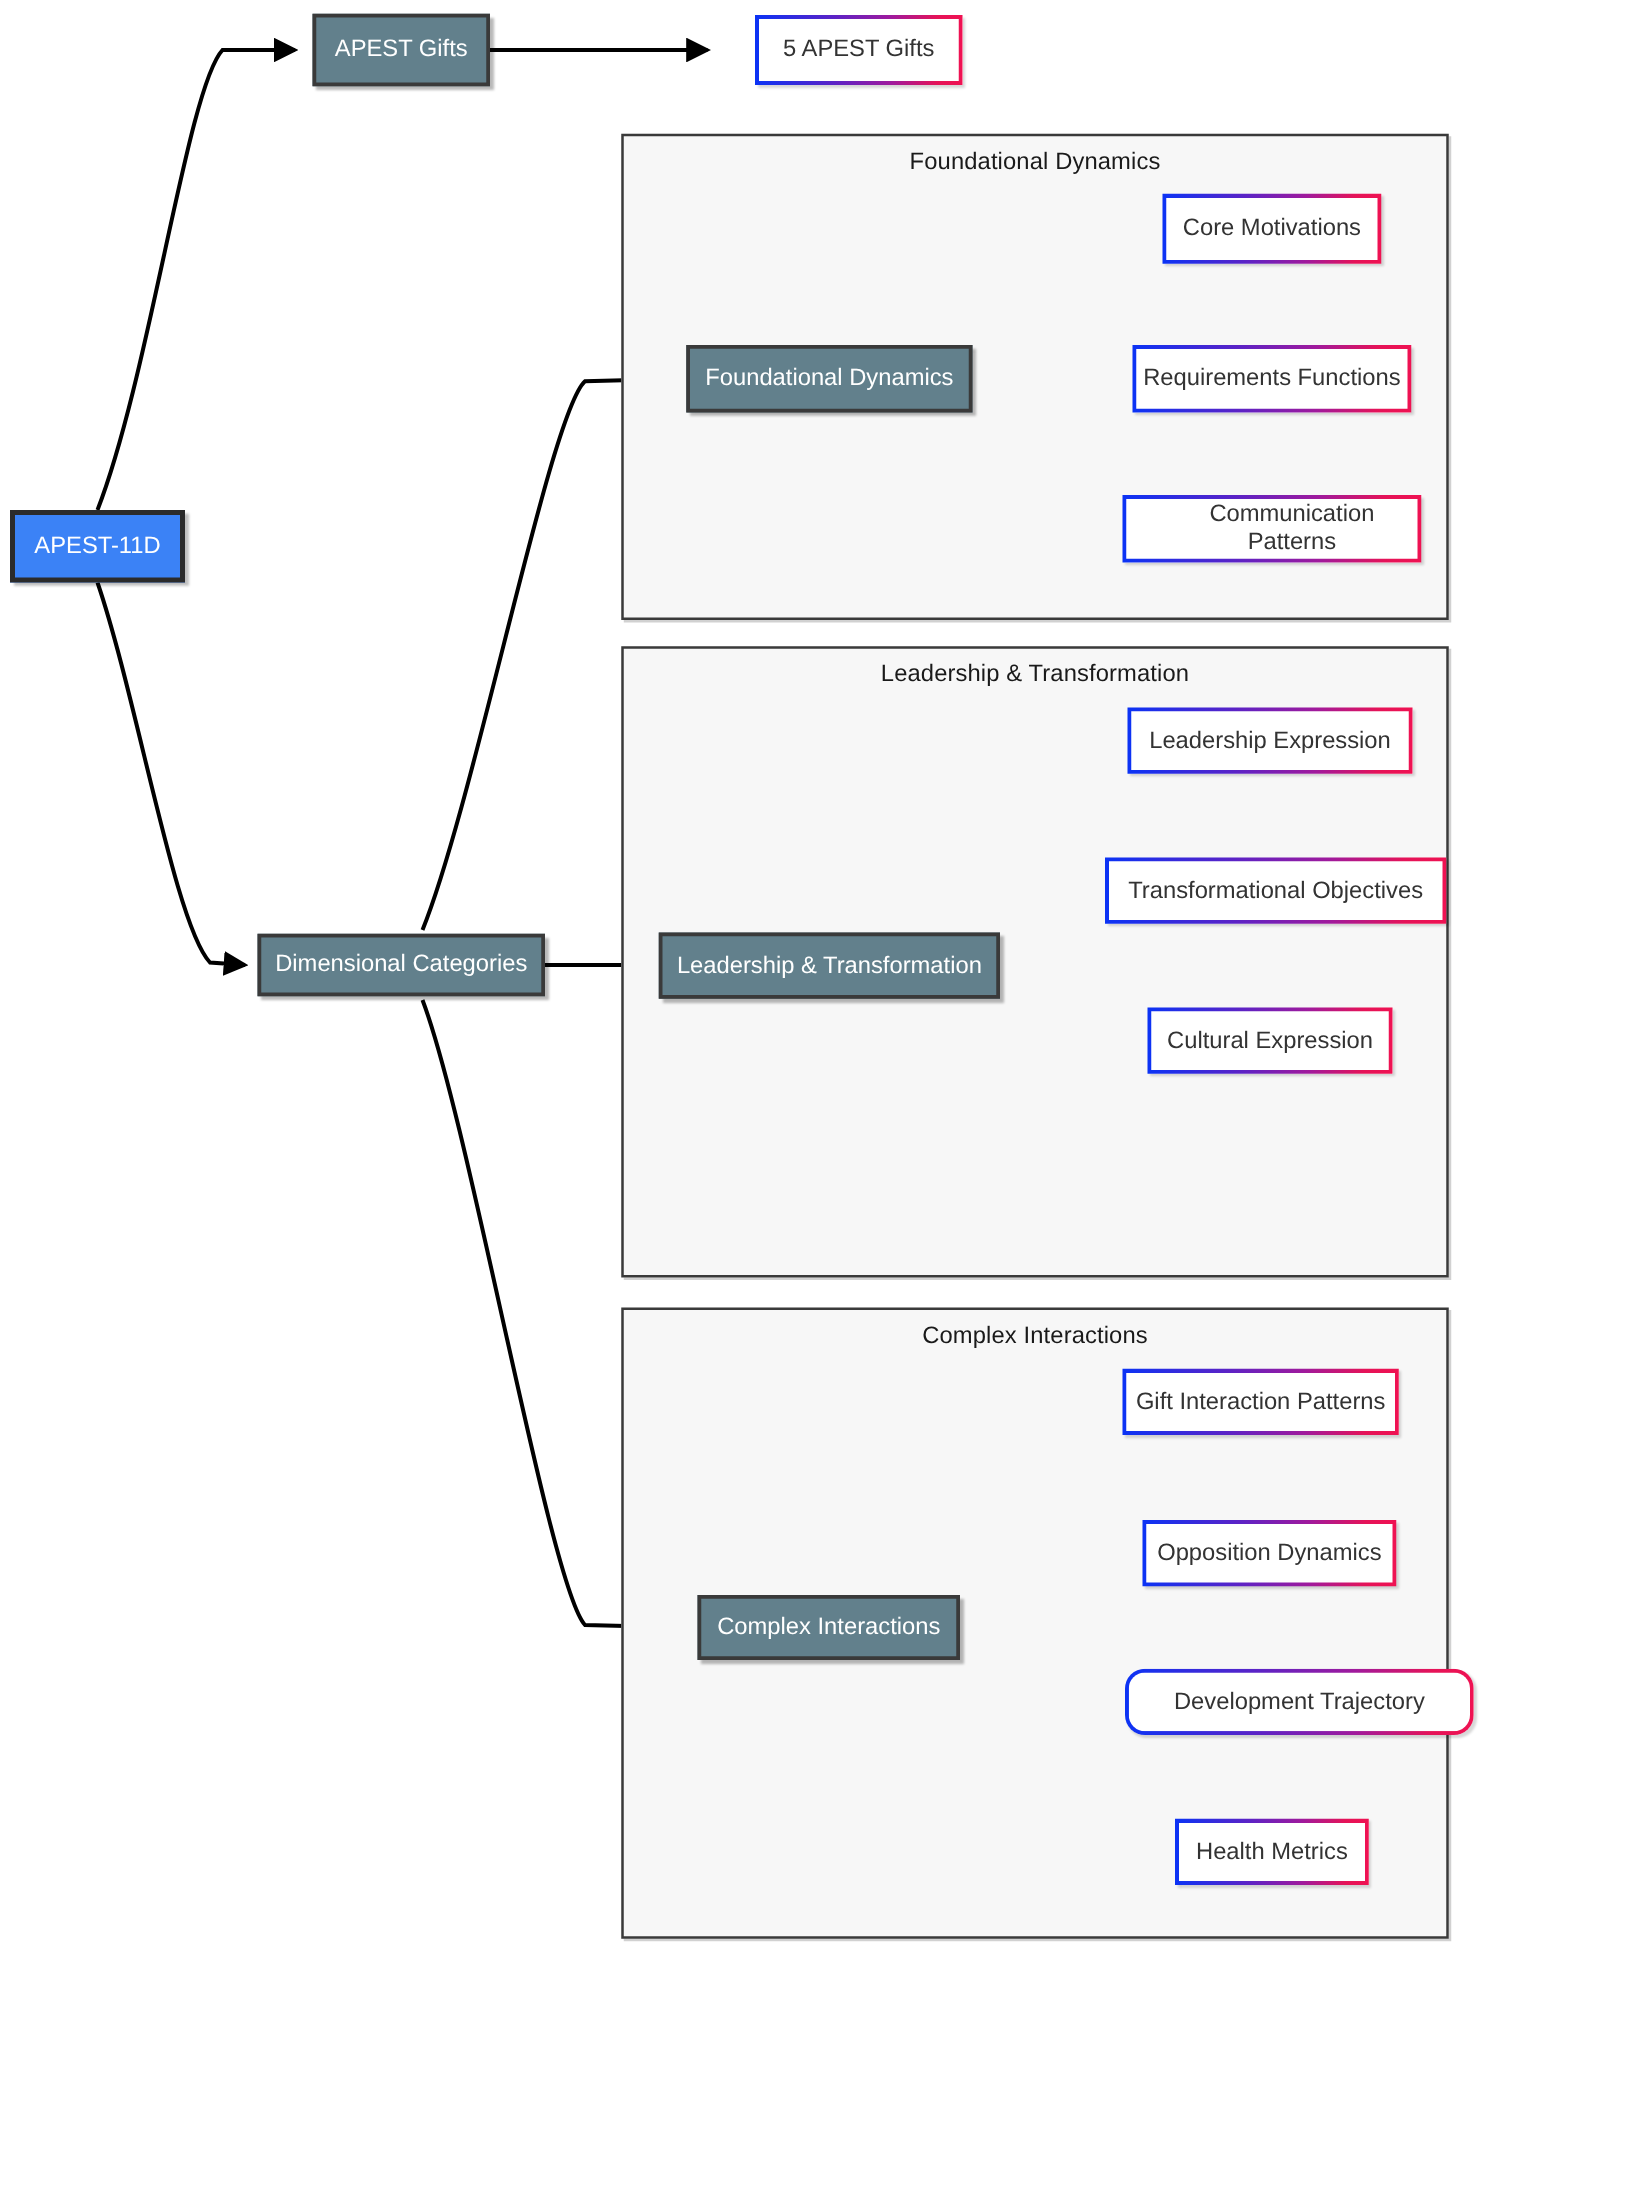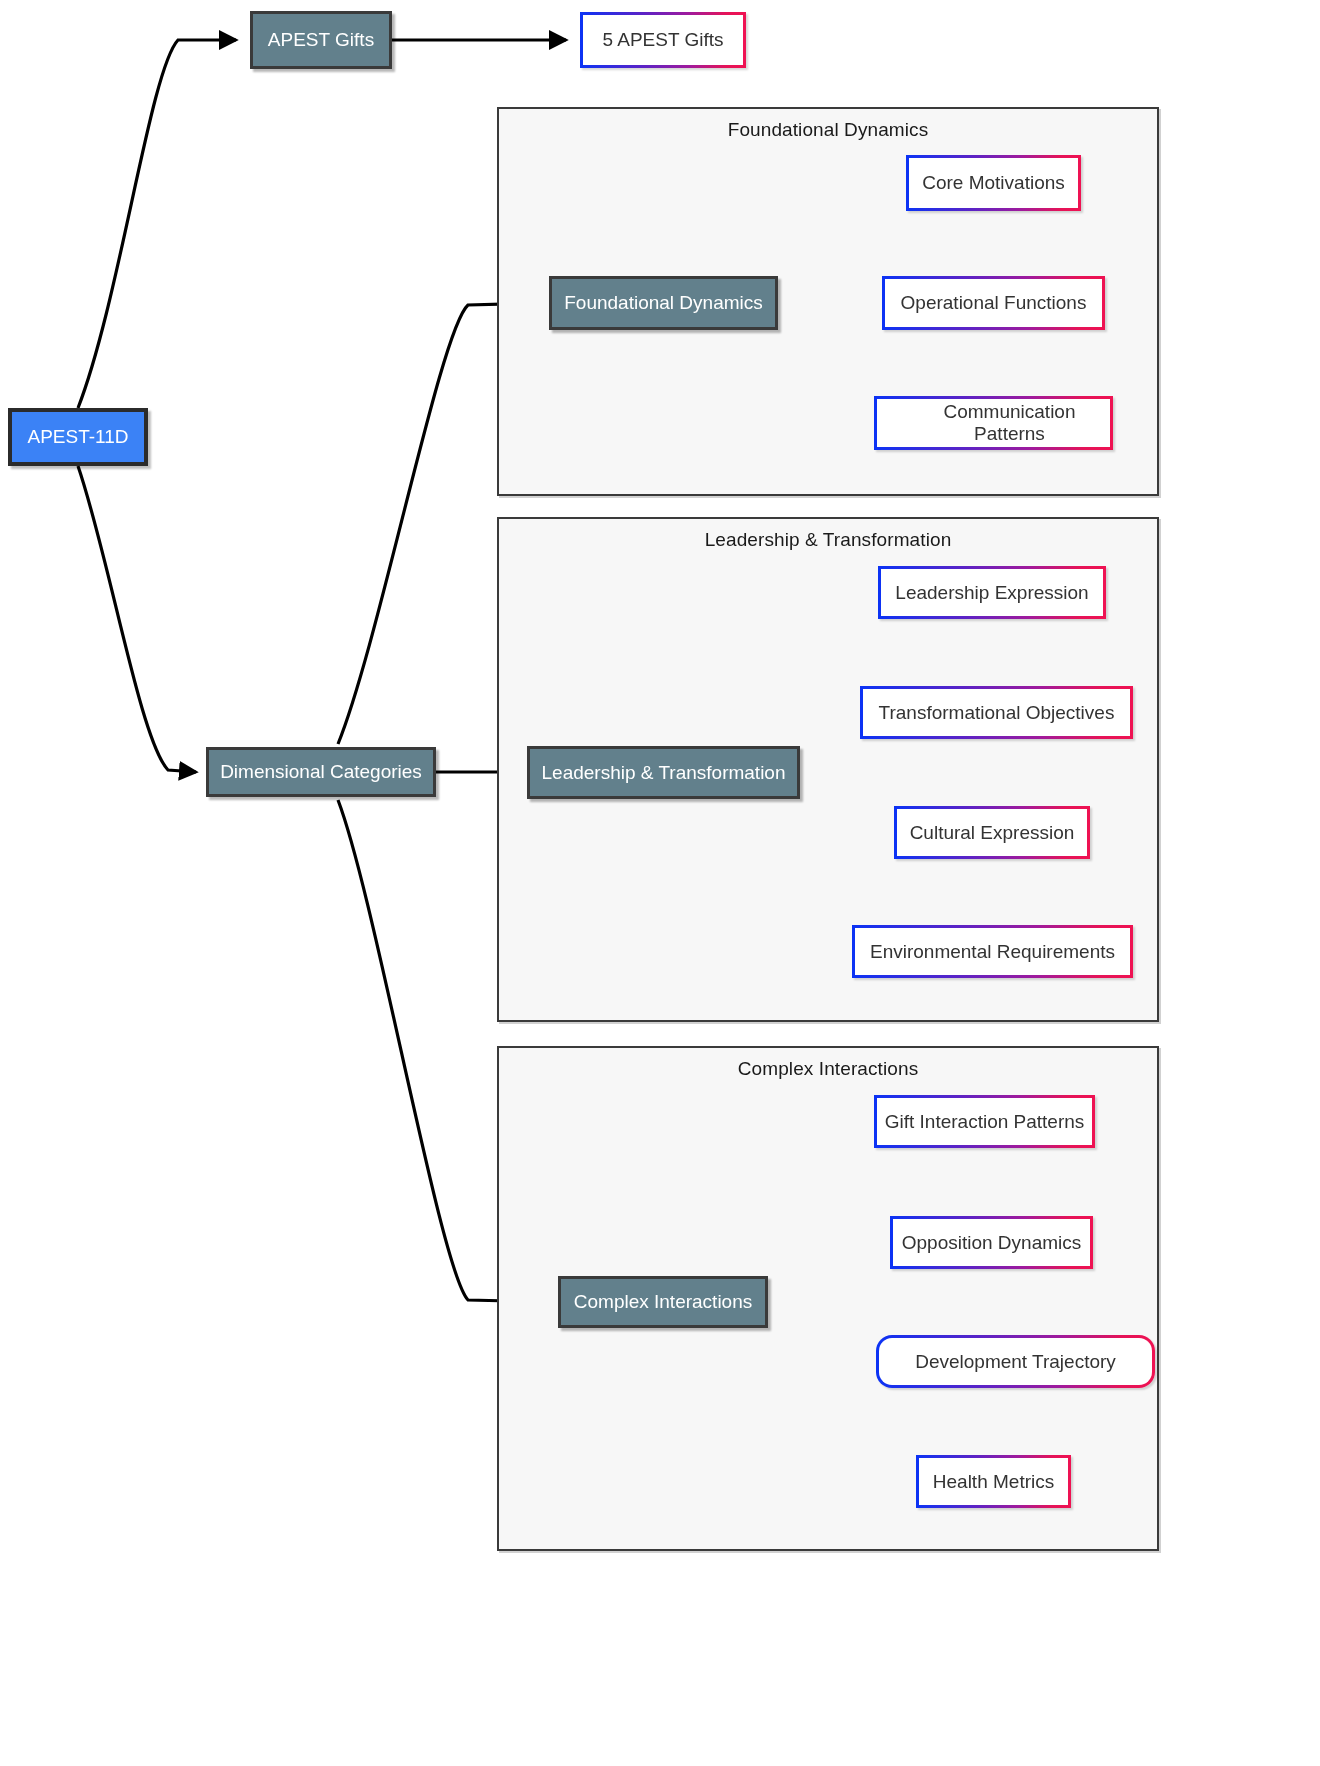--- a/index.html
+++ b/index.html
@@ -76,20 +76,21 @@
   }
 
   
   .node-leaf {
     background:
       linear-gradient(#ffffff, #ffffff) padding-box,
       linear-gradient(90deg, #0b33f5 0%, #5b23c6 38%, #a01a9c 66%, #e51358 88%, #ef1252 100%) border-box;
     border: 3.5px solid transparent;
     color: #333333;
     box-shadow: 2px 2px 2px rgba(0,0,0,0.16);
+    margin-left: 24px;
   }
 </style>
 </head>
 <body>
 
 <div id="canvas">
 
   <svg class="edges" viewBox="0 0 1320 1766">
     <defs>
       <marker id="arrow" viewBox="0 0 10 10" refX="8.6" refY="5" markerWidth="6.2" markerHeight="6.2" orient="auto-start-reverse">
@@ -140,29 +141,28 @@
 
   <div class="node node-branch" style="left:250px; top:11px; width:142px; height:58px;">APEST Gifts</div>
 
   <div class="node node-leaf" style="left:580px; top:12px; width:166px; height:56px;">5 APEST Gifts</div>
 
   <div class="node node-branch" style="left:206px; top:747px; width:230px; height:50px;">Dimensional Categories</div>
 
   <div class="node node-branch" style="left:549px; top:276px; width:229px; height:54px;">Foundational Dynamics</div>
 
   <div class="node node-leaf" style="left:906px; top:155px; width:175px; height:56px;">Core Motivations</div>
-  <div class="node node-leaf" style="left:882px; top:276px; width:223px; height:54px;">Operational Functions</div>
+  <div class="node node-leaf" style="left:882px; top:276px; width:223px; height:54px;">Requirements Functions</div>
   <div class="node node-leaf" style="left:874px; top:396px; width:239px; height:54px;padding-left:32px;">Communication Patterns</div>
 
   <div class="node node-branch" style="left:527px; top:746px; width:273px; height:53px;">Leadership &amp; Transformation</div>
 
   <div class="node node-leaf" style="left:878px; top:566px; width:228px; height:53px;">Leadership Expression</div>
   <div class="node node-leaf" style="left:860px; top:686px; width:273px; height:53px;">Transformational Objectives</div>
   <div class="node node-leaf" style="left:894px; top:806px; width:196px; height:53px;">Cultural Expression</div>
-  <div class="node node-leaf" style="left:852px; top:925px; width:281px; height:53px;">Environmental Requirements</div>
 
   <div class="node node-branch" style="left:558px; top:1276px; width:210px; height:52px;">Complex Interactions</div>
 
   <div class="node node-leaf" style="left:874px; top:1095px; width:221px; height:53px;">Gift Interaction Patterns</div>
   <div class="node node-leaf" style="left:890px; top:1216px; width:203px; height:53px;">Opposition Dynamics</div>
   <div class="node node-leaf" style="left:876px; top:1335px; width:279px; height:53px;border-radius:16px;">Development Trajectory</div>
   <div class="node node-leaf" style="left:916px; top:1455px; width:155px; height:53px;">Health Metrics</div>
 
 </div>
 

